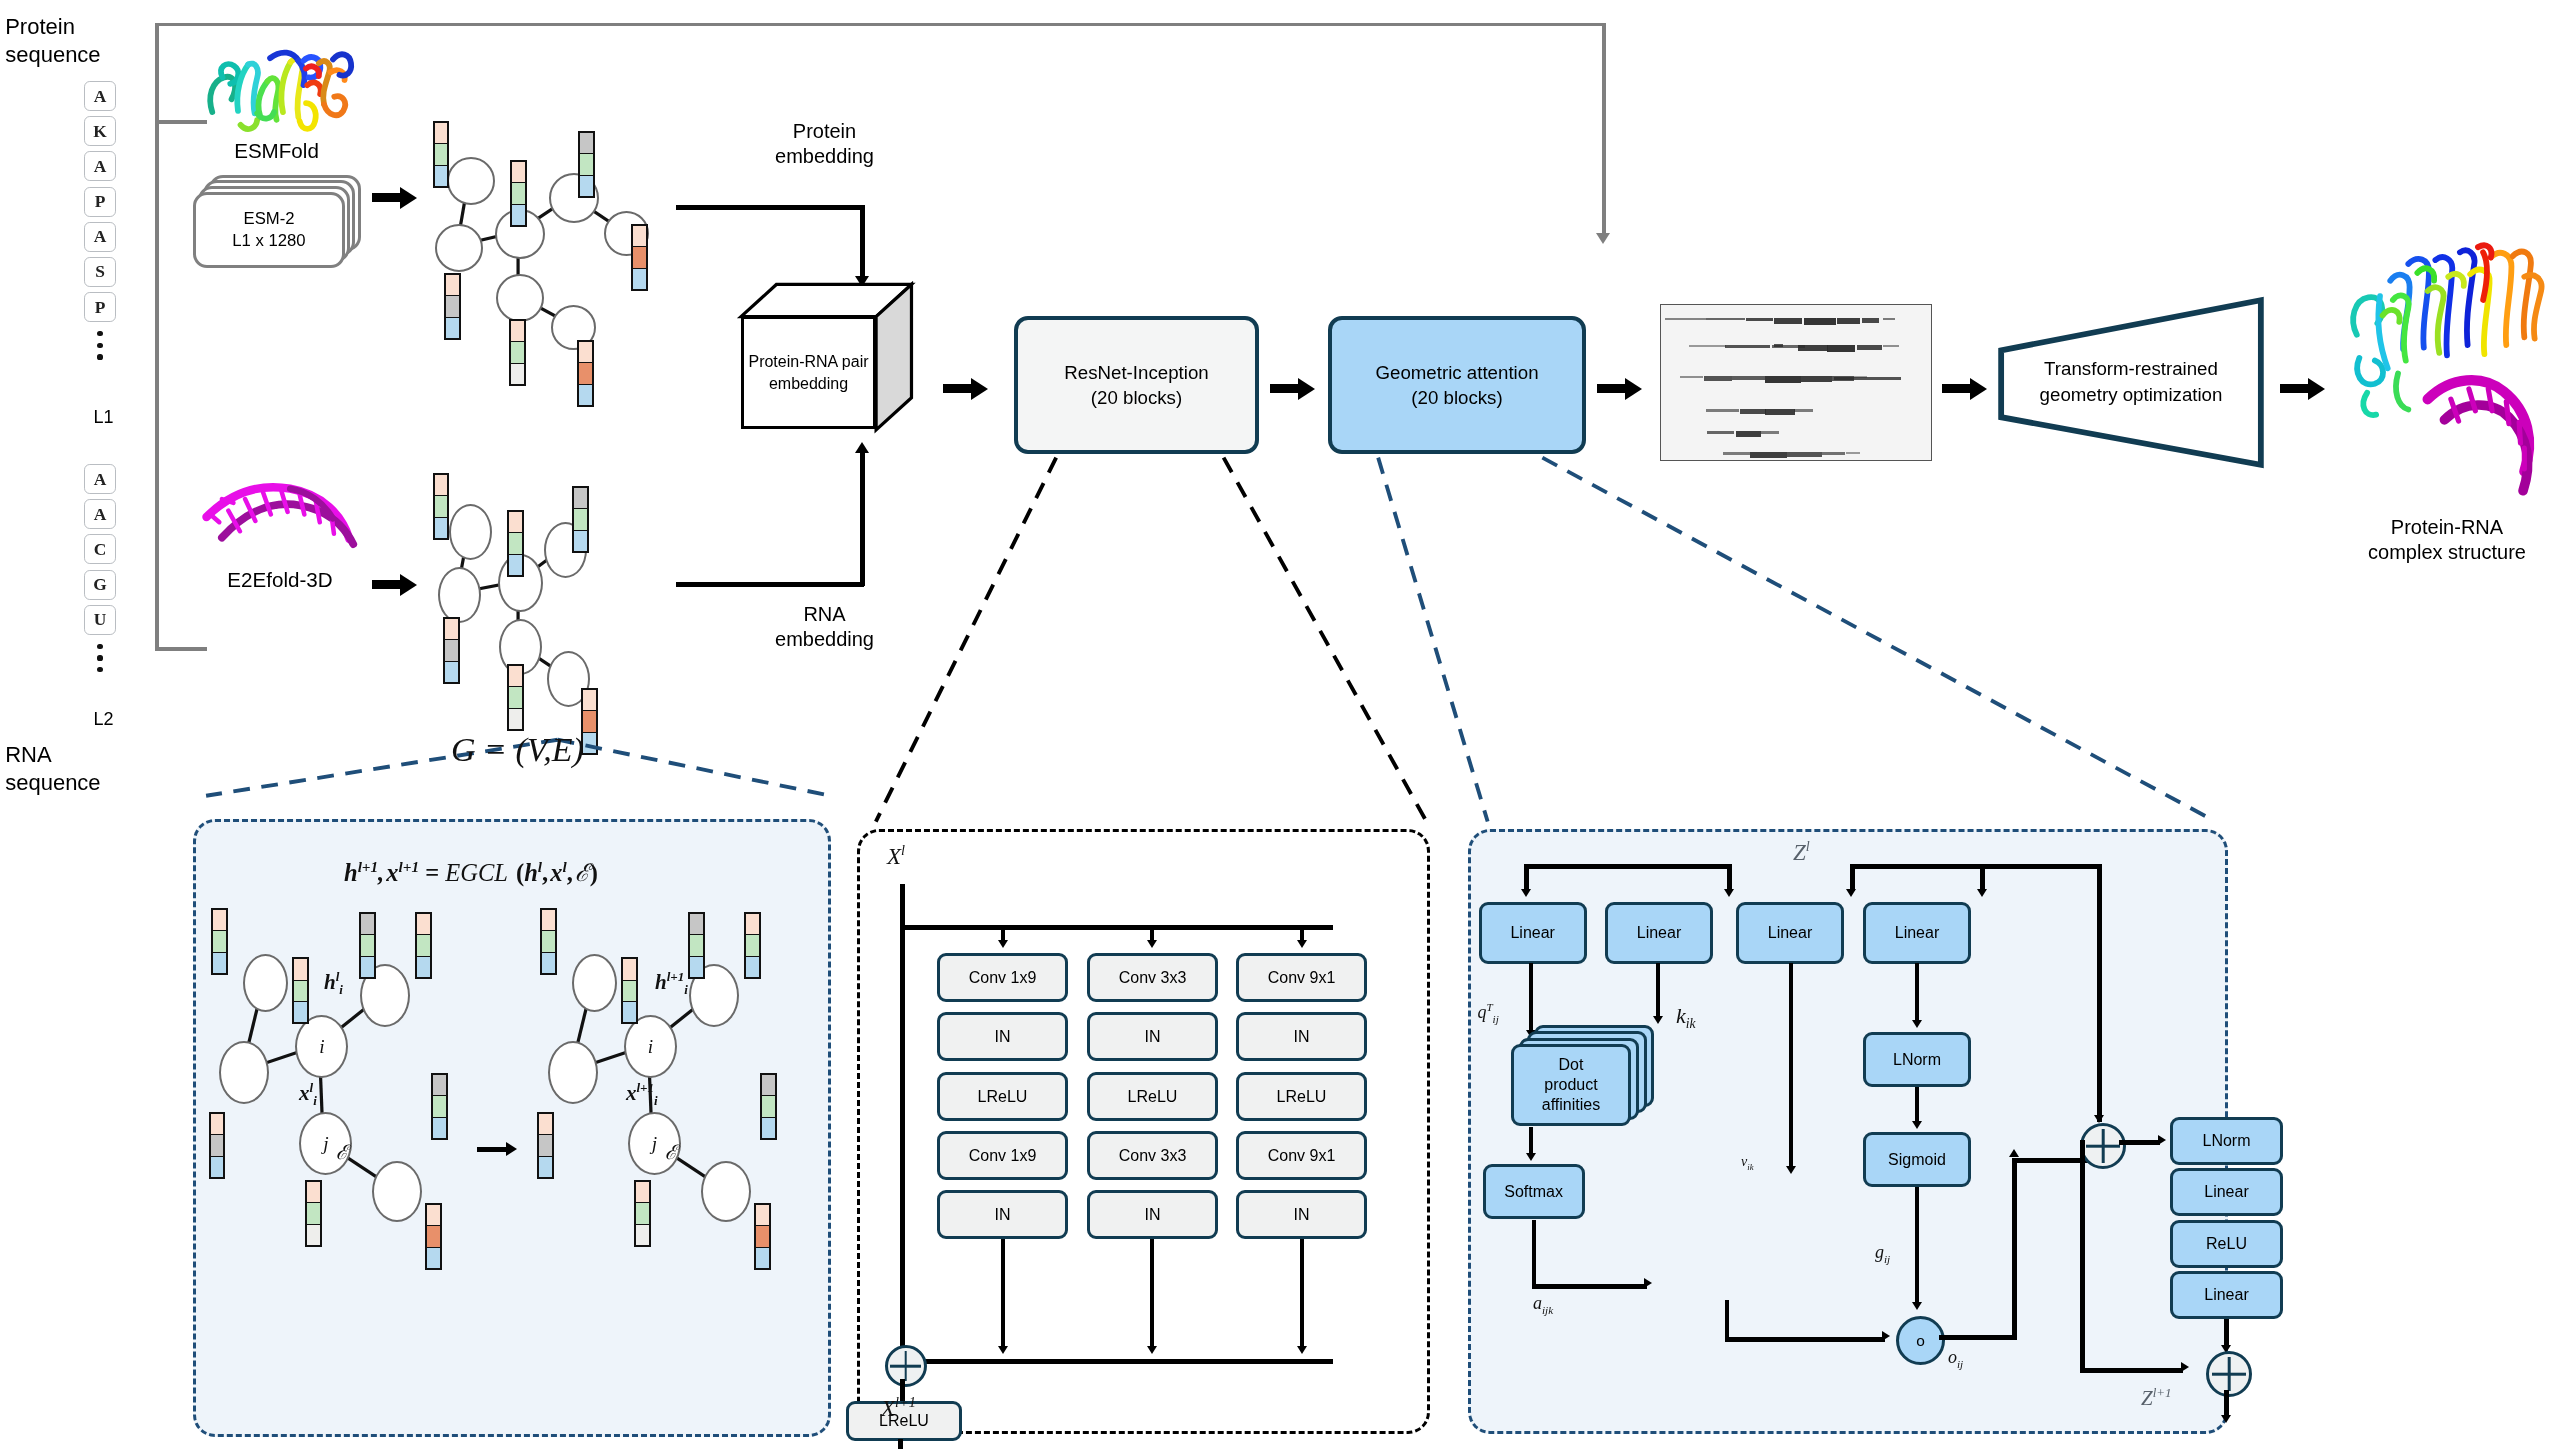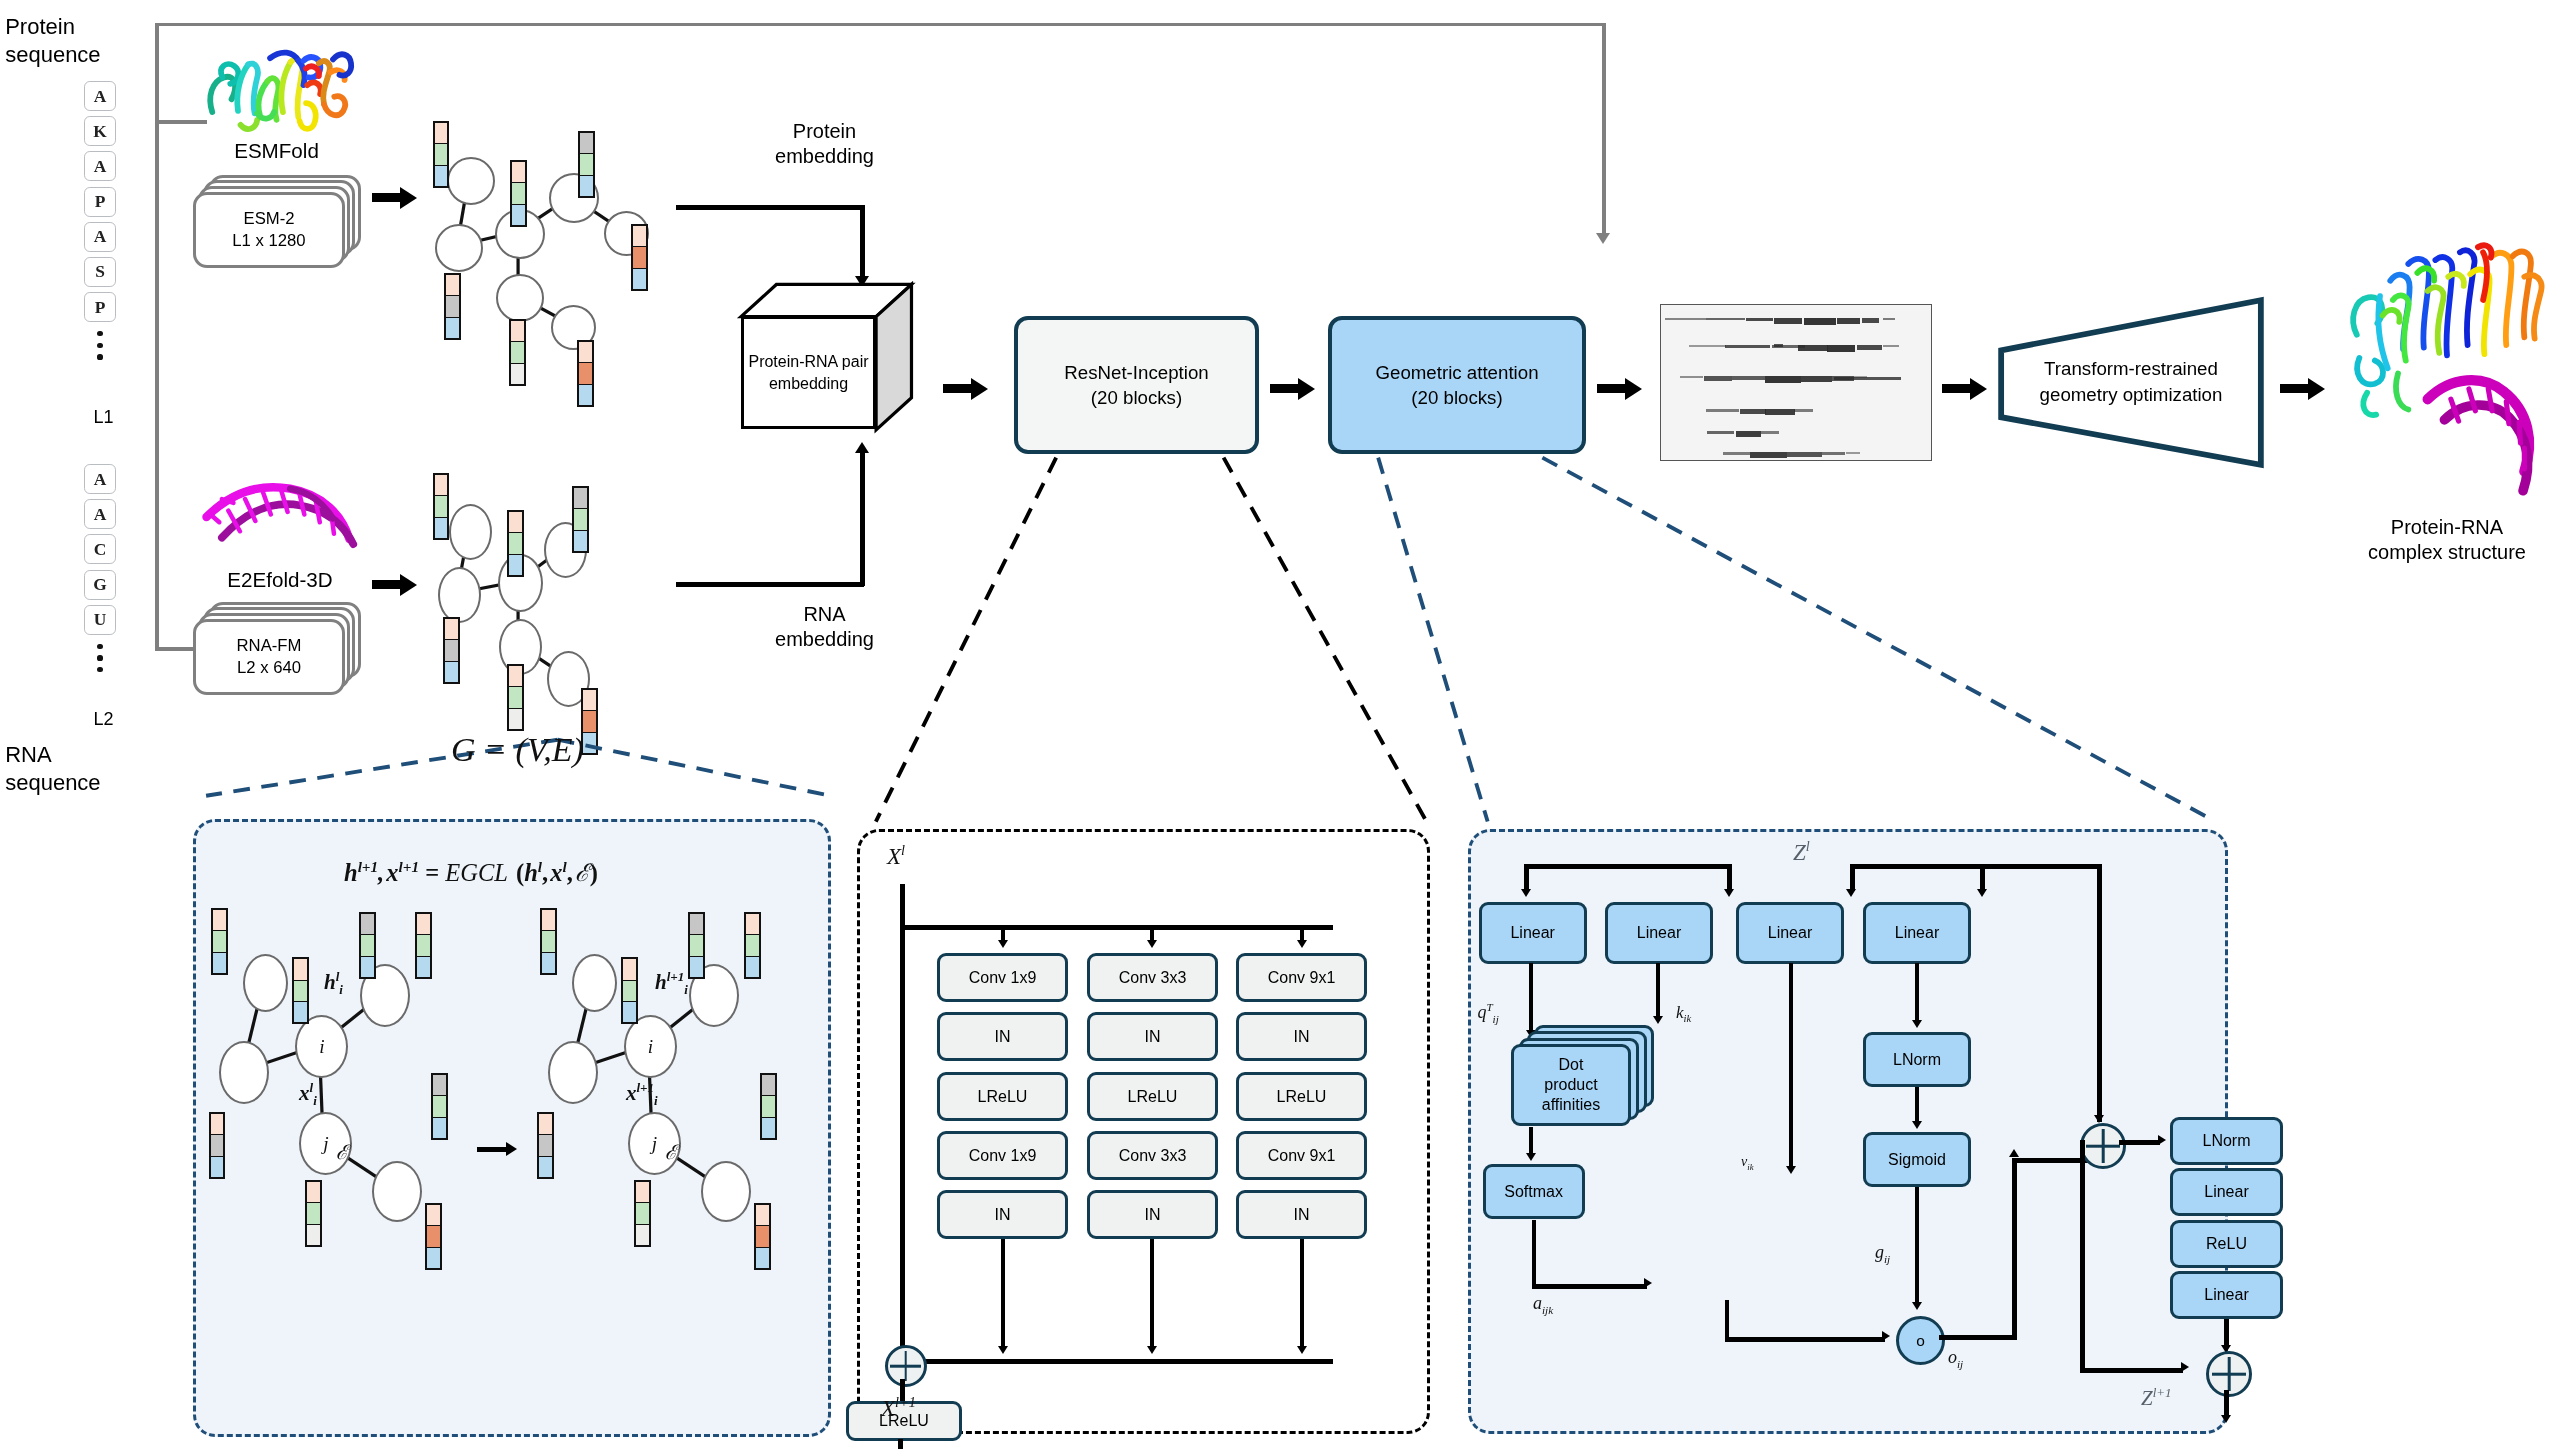--- a/index.html
+++ b/index.html
@@ -222,29 +222,20 @@
         <line x1="180" y1="38" x2="186" y2="70"></line>
         <line x1="204" y1="58" x2="208" y2="88"></line>
         <line x1="30" y1="70" x2="14" y2="56"></line>
         <line x1="52" y1="40" x2="34" y2="34"></line>
       </g>
       <path d="M140 18 C168 22 192 40 206 64" stroke="#9c0f9c" stroke-width="10" fill="none" stroke-linecap="round"></path>
     </svg>
   </div>
   <div class="lbl ctr" style="left:193px;top:567px;width:174px;font-size:20.6px;">E2Efold-3D</div>
 
-  <div class="stack" style="left:193px;top:602px;">
-    <div class="card c1"></div>
-    <div class="card c2"></div>
-    <div class="card c3"></div>
-    <div class="card c4">
-      <div class="t">RNA-FM</div>
-      <div class="t">L2 x 640</div>
-    </div>
-  </div>
 
   <div class="bigarrow" style="left:372px;top:580px;width:28px;"></div>
 
   <div class="abs" id="protein-graph" style="left:412px;top:103px;width:270px;height:270px;">
       <svg width="270" height="270" viewBox="0 0 420 420" style="position: absolute; left: 0px; top: 0px;">
         <line x1="88" y1="118" x2="70" y2="222" stroke="#111" stroke-width="5"></line>
         <line x1="70" y1="222" x2="165" y2="200" stroke="#111" stroke-width="5"></line>
         <line x1="165" y1="200" x2="248" y2="145" stroke="#111" stroke-width="5"></line>
         <line x1="248" y1="145" x2="330" y2="200" stroke="#111" stroke-width="5"></line>
         <line x1="165" y1="200" x2="165" y2="300" stroke="#111" stroke-width="5"></line>
@@ -722,21 +713,21 @@
     <div class="ah down sm" style="left:623px;top:283px;"></div>
 
     <div class="op blue" style="left:7.7px;top:70px;width:108px;height:62px;">Linear</div>
     <div class="op blue" style="left:134px;top:70px;width:108px;height:62px;">Linear</div>
     <div class="op blue" style="left:265px;top:70px;width:108px;height:62px;">Linear</div>
     <div class="op blue" style="left:392px;top:70px;width:108px;height:62px;">Linear</div>
 
     <div class="math" style="left:6.4px;top:169px;font-size:18px;">
       <span>q</span><span class="sup">T</span><span class="sub">ij</span>
     </div>
-    <div class="math" style="left:205px;top:171px;font-size:17px;">
+    <div class="math" style="left:205px;top:171px;font-size:22px;">
       <span>k</span><span class="sub">ik</span>
     </div>
     <div class="math" style="left:270px;top:322px;font-size:14px;">
       <span>v</span><span class="sub">ik</span>
     </div>
 
     <div class="ln" style="left:58px;top:131px;width:3.9px;height:70px;"></div>
     <div class="ah down sm" style="left:55px;top:198px;"></div>
     <div class="ln" style="left:185px;top:131px;width:3.9px;height:55px;"></div>
     <div class="ah down sm" style="left:182px;top:184px;"></div>

